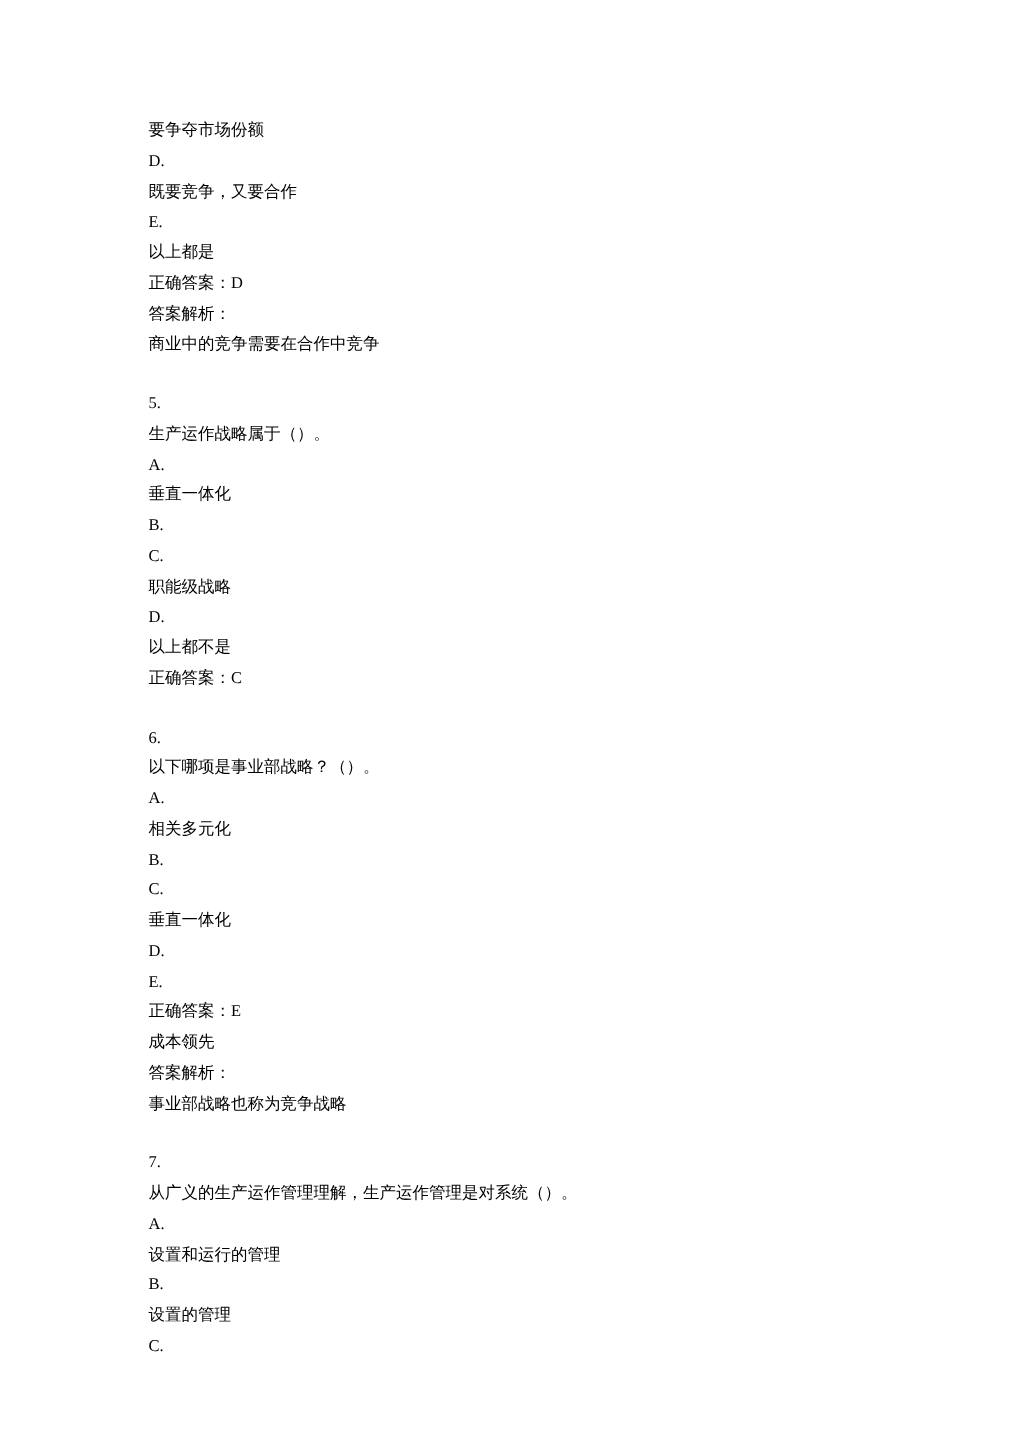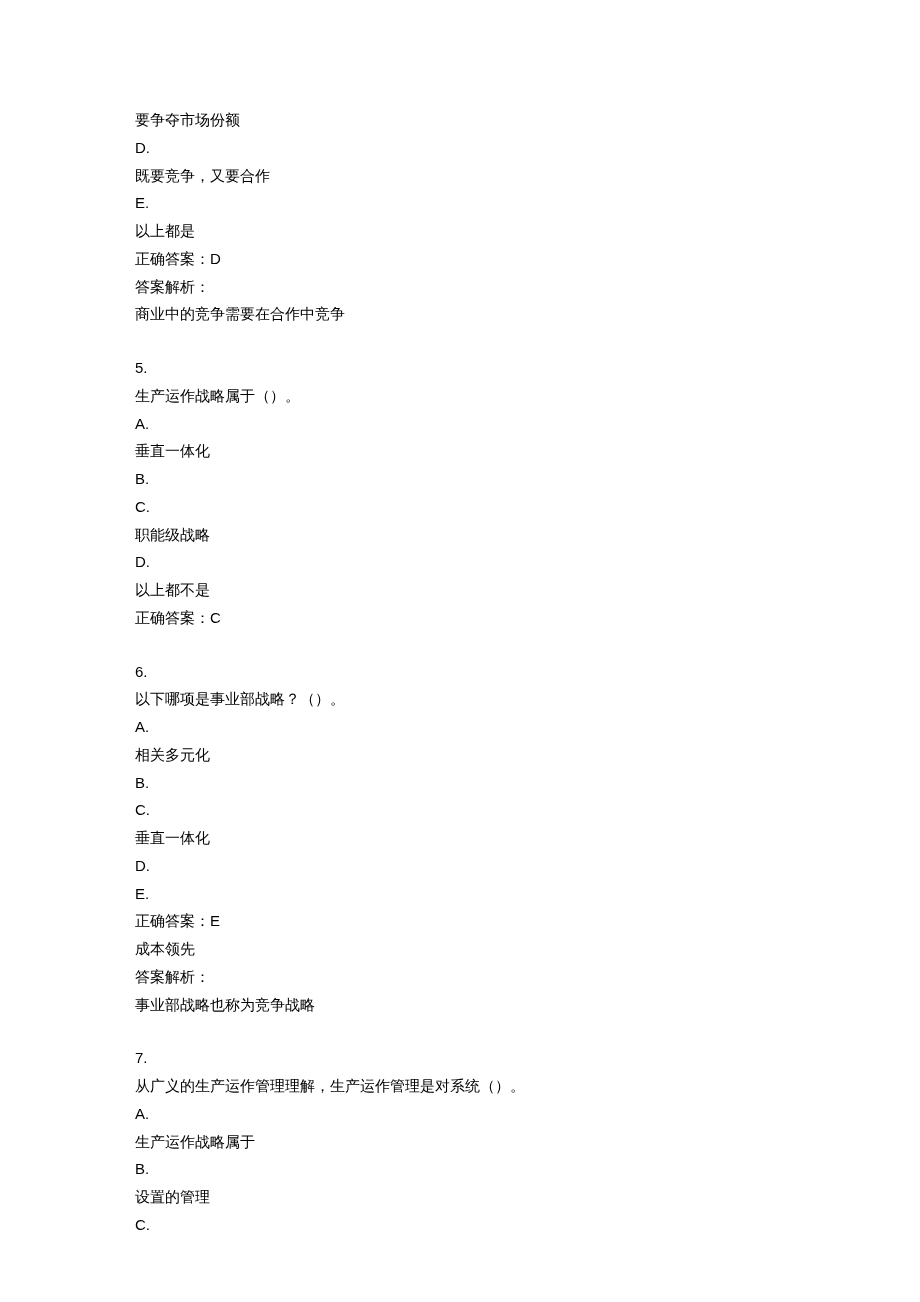--- a/index.html
+++ b/index.html
@@ -10,20 +10,21 @@
     font-size: 15px;
     color: #000000;
     line-height: 1.85;
     width: 920px;
   }
   .page {
     padding: 106px 135px 60px 135px;
   }
   .line {
     white-space: pre-wrap;
+    font-family: Liberation Serif, serif;
   }
   .block {
     margin-bottom: 26px;
   }
 </style>
 </head>
 <body>
 
 <div class="page">
 
@@ -64,19 +65,19 @@
     <div class="line">正确答案：E</div>
     <div class="line">成本领先</div>
     <div class="line">答案解析：</div>
     <div class="line">事业部战略也称为竞争战略</div>
   </div>
 
   <div class="block">
     <div class="line">7.</div>
     <div class="line">从广义的生产运作管理理解，生产运作管理是对系统（）。</div>
     <div class="line">A.</div>
-    <div class="line">生产运作战略属于</div>
+    <div class="line">设置和运行的管理</div>
     <div class="line">B.</div>
     <div class="line">设置的管理</div>
     <div class="line">C.</div>
   </div>
 
 </div>
 
 </body></html>

